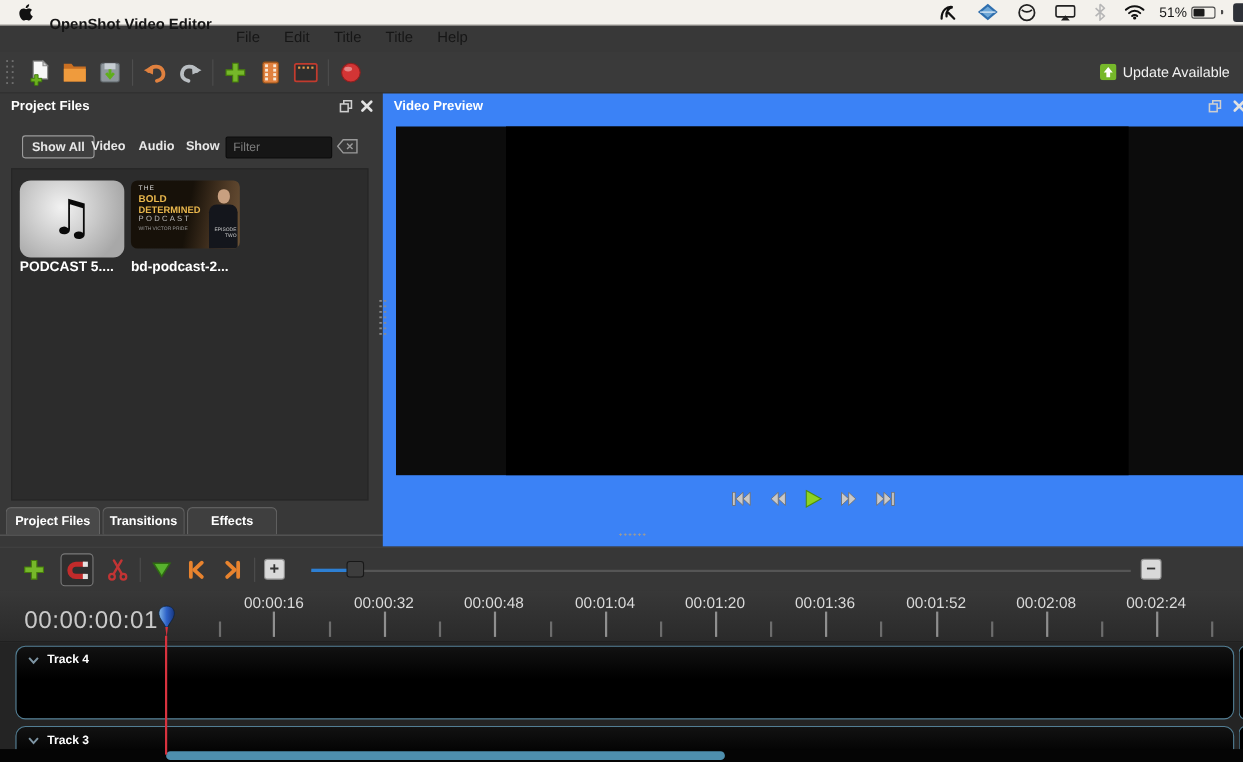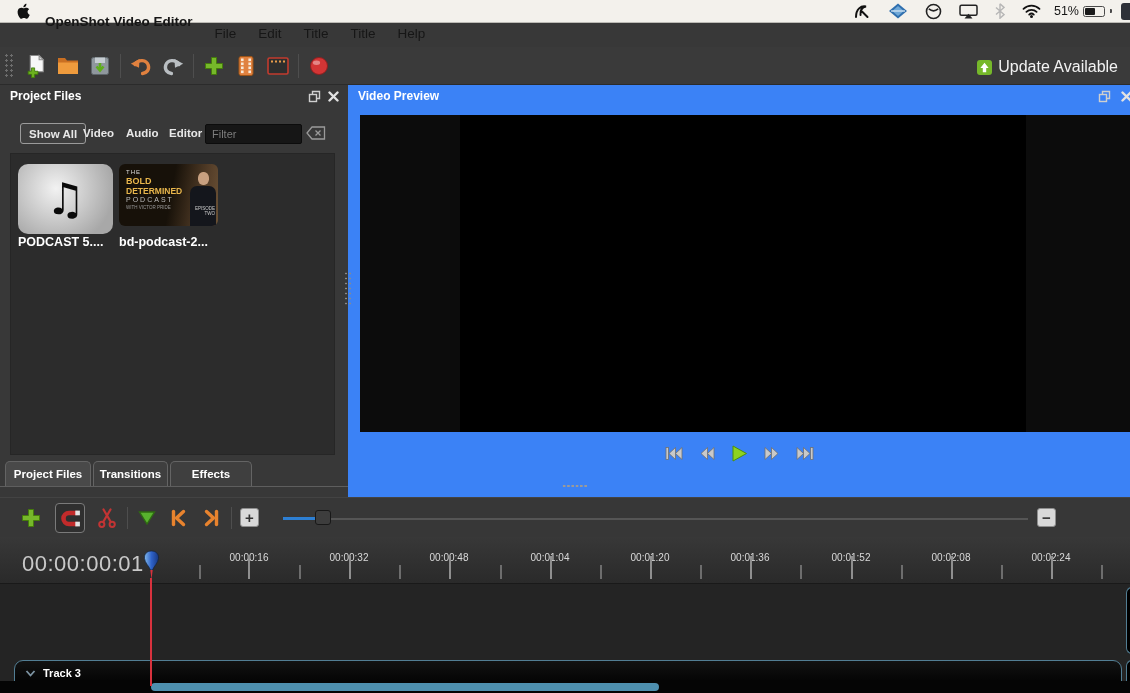--- a/index.html
+++ b/index.html
@@ -35,21 +35,21 @@
   
   .main-toolbar { position:absolute; left:0; top:47px; width:1130px; height:38px;
                   background:#3a3a3a; border-bottom:1px solid #2b2b2b;
                   display:flex; align-items:center; }
   .grip-v { width:10px; height:26px; margin:0 6px 0 4px;
             background-image:radial-gradient(#6e6e6e 32%, transparent 36%);
             background-size:5px 5px; }
   .tbtn { width:32px; height:32px; display:flex; align-items:center; justify-content:center; cursor:pointer; }
   .tsep { width:1px; height:24px; background:#4e4e4e; margin:0 4px; }
   .update-btn { position:absolute; right:6px; top:8px; display:flex; align-items:center; gap:6px;
-                color:#f2f2f2; font-size:16px; cursor:pointer; padding:3px 6px; }
+                color:#f2f2f2; font-size:13px; cursor:pointer; padding:3px 6px; }
 
   
   .panel-header { position:absolute; left:0; top:0; right:0; height:22px; }
   .panel-title { position:absolute; left:10px; top:4px; font-size:12px; font-weight:bold; color:#fff; }
   .ph-btn { position:absolute; top:4px; width:15px; height:14px; display:flex; align-items:center; justify-content:center; cursor:pointer; }
 
   
   .project-panel { position:absolute; left:0; top:85px; width:348px; height:375px; background:#383838; }
   .filter-row { position:absolute; left:0; top:36px; width:100%; height:26px; color:#e8e8e8; font-size:11.5px; }
   .fbtn { position:absolute; top:2px; height:21px; line-height:21px; cursor:pointer; font-weight:bold; }
@@ -112,21 +112,21 @@
   .zoombtn span { font-size:15px; font-weight:bold; line-height:1; margin-top:-1px; }
   .slider-rest { position:absolute; left:283px; top:518px; width:745px; height:2px; background:#555; }
   .slider-blue { position:absolute; left:283px; top:517px; width:36px; height:3px; background:#2d7fd3; }
   .slider-handle { position:absolute; left:315px; top:510px; width:16px; height:15px;
                    background:#3d3d3d; border:1px solid #181818; border-radius:3px; cursor:pointer; }
 
   
   .ruler { position:absolute; left:0; top:537px; width:1130px; height:47px;
            background:linear-gradient(#383838,#2a2a2a); border-bottom:1px solid #191919; cursor:pointer; }
   .cur-time { position:absolute; left:22px; top:14px; font-size:22px; color:#c9c9c9; letter-spacing:.5px;text-align:center; }
-  .rlabel { position:absolute; top:15px; width:70px; text-align:center; font-size:10px; color:#dadada; }
+  .rlabel { position:absolute; top:3px; width:70px; text-align:center; font-size:14px; color:#dadada; }
   .tick-major { position:absolute; top:19px; width:2px; height:23px; background:#8f8f8f; }
   .tick-minor { position:absolute; top:28px; width:2px; height:14px; background:#6d6d6d; }
   .playhead-handle { position:absolute; left:143px; top:550px; z-index:6; cursor:ew-resize; }
 
   
   .tracks-area { position:absolute; left:0; top:584px; width:1130px; height:109px; background:#242424; }
   .track { position:absolute; left:14px; width:1108px; background:linear-gradient(#121212,#000 45%);
            border:1px solid #527e94; border-radius:9px; }
   .track-head { display:flex; align-items:center; gap:7px; padding:6px 0 0 10px; }
   .track-name { font-size:11px; font-weight:bold; color:#fff; }
@@ -303,21 +303,21 @@
       <span class="ph-btn" style="right:7px">
         <svg width="11" height="11" viewBox="0 0 11 11">
             <path d="M1.5 1.5 L9.5 9.5 M9.5 1.5 L1.5 9.5" stroke="#e2e2e2" stroke-width="2.4" stroke-linecap="round"></path>
           </svg>
       </span>
     </div>
     <div class="filter-row">
       <span class="fbtn selected" style="left:20px">Show All</span>
       <span class="fbtn" style="left:83px">Video</span>
       <span class="fbtn" style="left:126px">Audio</span>
-      <span class="fbtn" style="left:169px">Editor</span>
+      <span class="fbtn" style="left:169px">Show</span>
       <input class="filter-input" type="text" value="" placeholder="Filter" style="">
       <span class="clear-btn">
         <svg width="20" height="14" viewBox="0 0 20 14">
             <path d="M6 1 h12.5 v12 H6 L1 7 Z" fill="none" stroke="#9a9a9a" stroke-width="1.3"></path>
             <path d="M9.5 4.5 l5 5 M14.5 4.5 l-5 5" stroke="#9a9a9a" stroke-width="1.3"></path>
           </svg>
       </span>
     </div>
     <div class="files-area">
       <div class="file-card" style="left:7px; top:10px; width:95px;">
@@ -514,20 +514,28 @@
             <stop offset="1" stop-color="#18377f"></stop>
       </linearGradient>
         </defs>
       <path d="M8.5 1 C13 1 16 4 15.5 8.5 C15 13 11 16 9.5 20 L7.5 20 C6 16 2 13 1.5 8.5 C1 4 4 1 8.5 1 Z" fill="url(#ph)" stroke="#10233f" stroke-width=".7"></path>
       <path d="M7.3 20 h2.4 l-1.2 9.5 Z" fill="#d8323e"></path>
     </svg>
   </div>
   <div class="playhead-line"></div>
 
   <div class="tracks-area">
+    <div class="track" style="top:3px; height:67px;">
+      <div class="track-head">
+        <svg width="11" height="9" viewBox="0 0 11 9">
+            <path d="M1.5 2 L5.5 6.5 L9.5 2" stroke="#7e95a4" stroke-width="1.8" fill="none"></path>
+          </svg>
+        <span class="track-name">Track 4</span>
+      </div>
+    </div>
     <div class="track-sliver" style="top:3px; height:67px;"></div>
     <div class="track" style="top:76px; height:62px;">
       <div class="track-head">
         <svg width="11" height="9" viewBox="0 0 11 9">
             <path d="M1.5 2 L5.5 6.5 L9.5 2" stroke="#7e95a4" stroke-width="1.8" fill="none"></path>
           </svg>
         <span class="track-name">Track 3</span>
       </div>
     </div>
     <div class="track-sliver" style="top:76px; height:33px;"></div>

